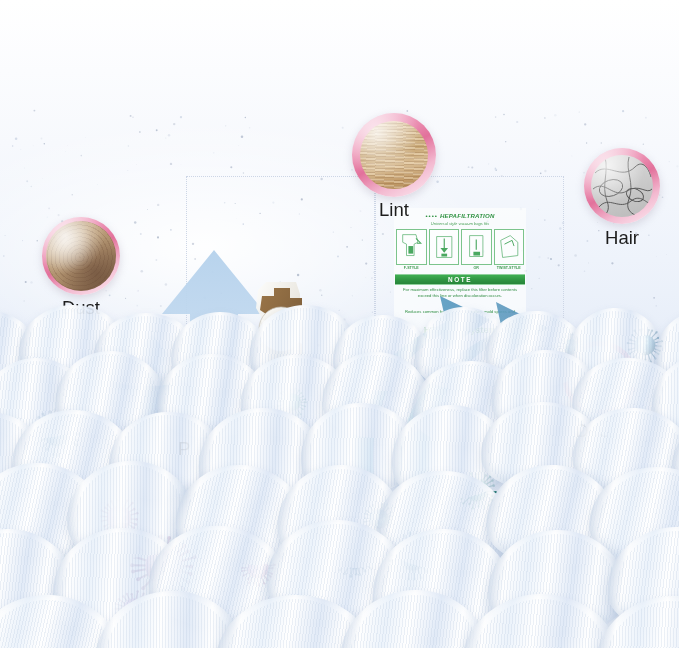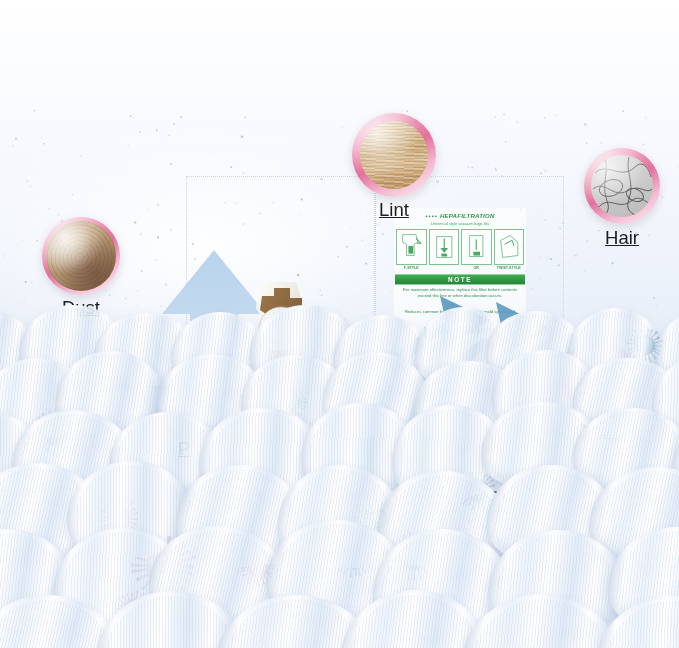--- a/index.html
+++ b/index.html
@@ -57,21 +57,21 @@
     background:linear-gradient(150deg,#f9d9e6 0%,#ef9ebd 28%,#e2719b 50%,#f3b9d0 72%,#fdf0f5 100%);
   }
   .bubble .core{
     position:absolute;border-radius:50%;overflow:hidden;
   }
   .bubble .gloss{
     position:absolute;inset:0;border-radius:50%;
     background:radial-gradient(circle at 30% 24%, rgba(255,255,255,.75), rgba(255,255,255,0) 48%);
   }
   .sample-label{
-    position:absolute;text-align:center;font-size:18.5px;color:#1d1d1d;white-space:nowrap;text-decoration:underline;
+    position:absolute;text-align:center;font-size:18.5px;color:#1d1d1d;white-space:nowrap;
   }
 
   
   .tex-dust{
     width:100%;height:100%;
     background:
       radial-gradient(circle at 26% 30%, rgba(255,255,255,.5), rgba(255,255,255,0) 40%),
       radial-gradient(circle at 70% 72%, rgba(90,60,45,.45), rgba(90,60,45,0) 50%),
       repeating-radial-gradient(circle at 48% 52%, rgba(110,78,56,.22) 0px, rgba(110,78,56,.22) 1px, rgba(0,0,0,0) 1px, rgba(0,0,0,0) 4px),
       linear-gradient(145deg,#b79a79 0%,#c7ab86 30%,#a98a68 58%,#8d6f52 80%,#7d6148 100%);

